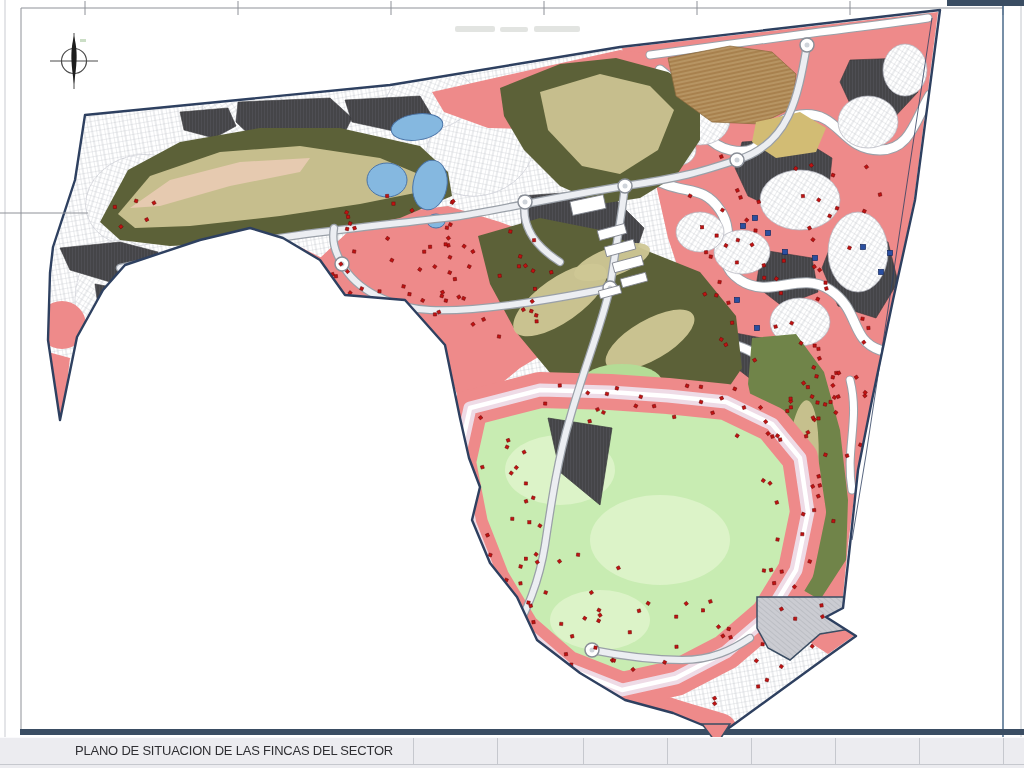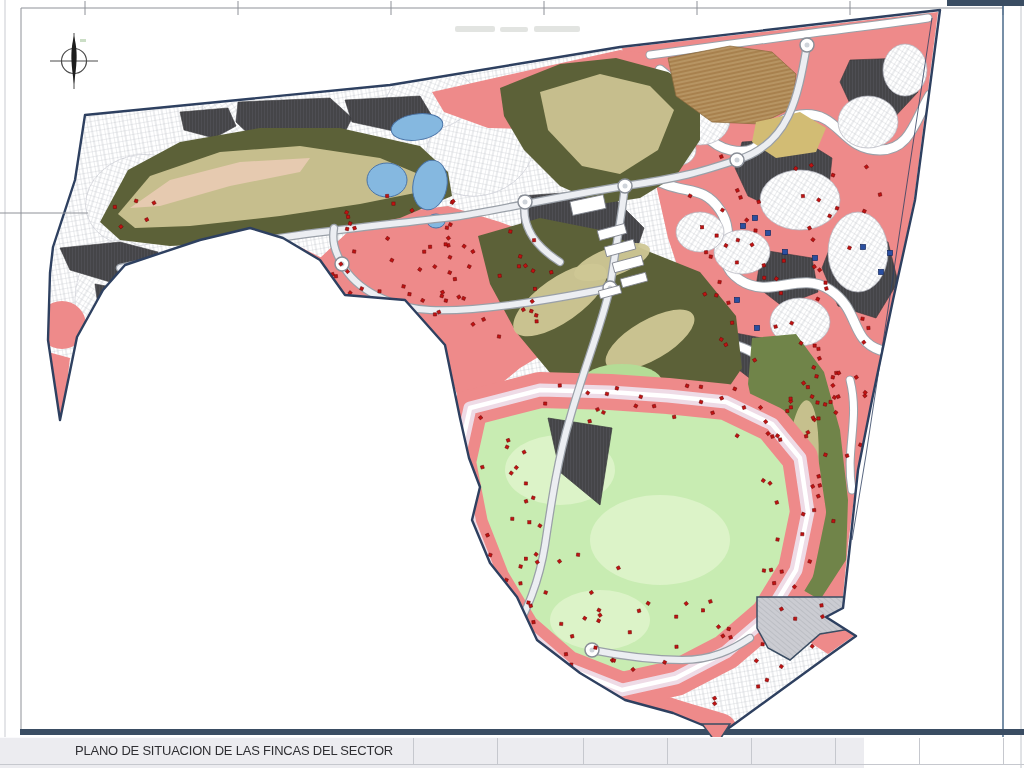--- a/index.html
+++ b/index.html
@@ -1,19 +1,19 @@
 <!DOCTYPE html>
 <html><head>
 <meta charset="utf-8">
 <style>
   html,body{margin:0;padding:0;background:#fdfdfd;}
   #sheet{position:relative;width:1024px;height:768px;background:#ffffff;overflow:hidden;
          font-family:"Liberation Sans",sans-serif;}
   #map-svg{position:absolute;left:0;top:0;}
-  .titlestrip{position:absolute;left:0;top:737px;width:864px;height:31px;
+  .titlestrip{position:absolute;left:0;top:737px;width:1024px;height:31px;
               background:#ececf0;border-top:1px solid #fafafc;}
   .titlestrip .sep{position:absolute;top:0;width:1px;height:26px;background:#c6c8ce;}
   .titlestrip .hline{position:absolute;left:0;top:26px;width:1024px;height:1px;background:#c6c8ce;}
   .sheet-title{position:absolute;left:75px;top:5px;font-size:13.5px;color:#2f2f33;
                letter-spacing:-0.2px;transform:scaleX(.96);transform-origin:left center;
                white-space:nowrap;font-weight:500;}
 </style>
 </head>
 <body>
 

